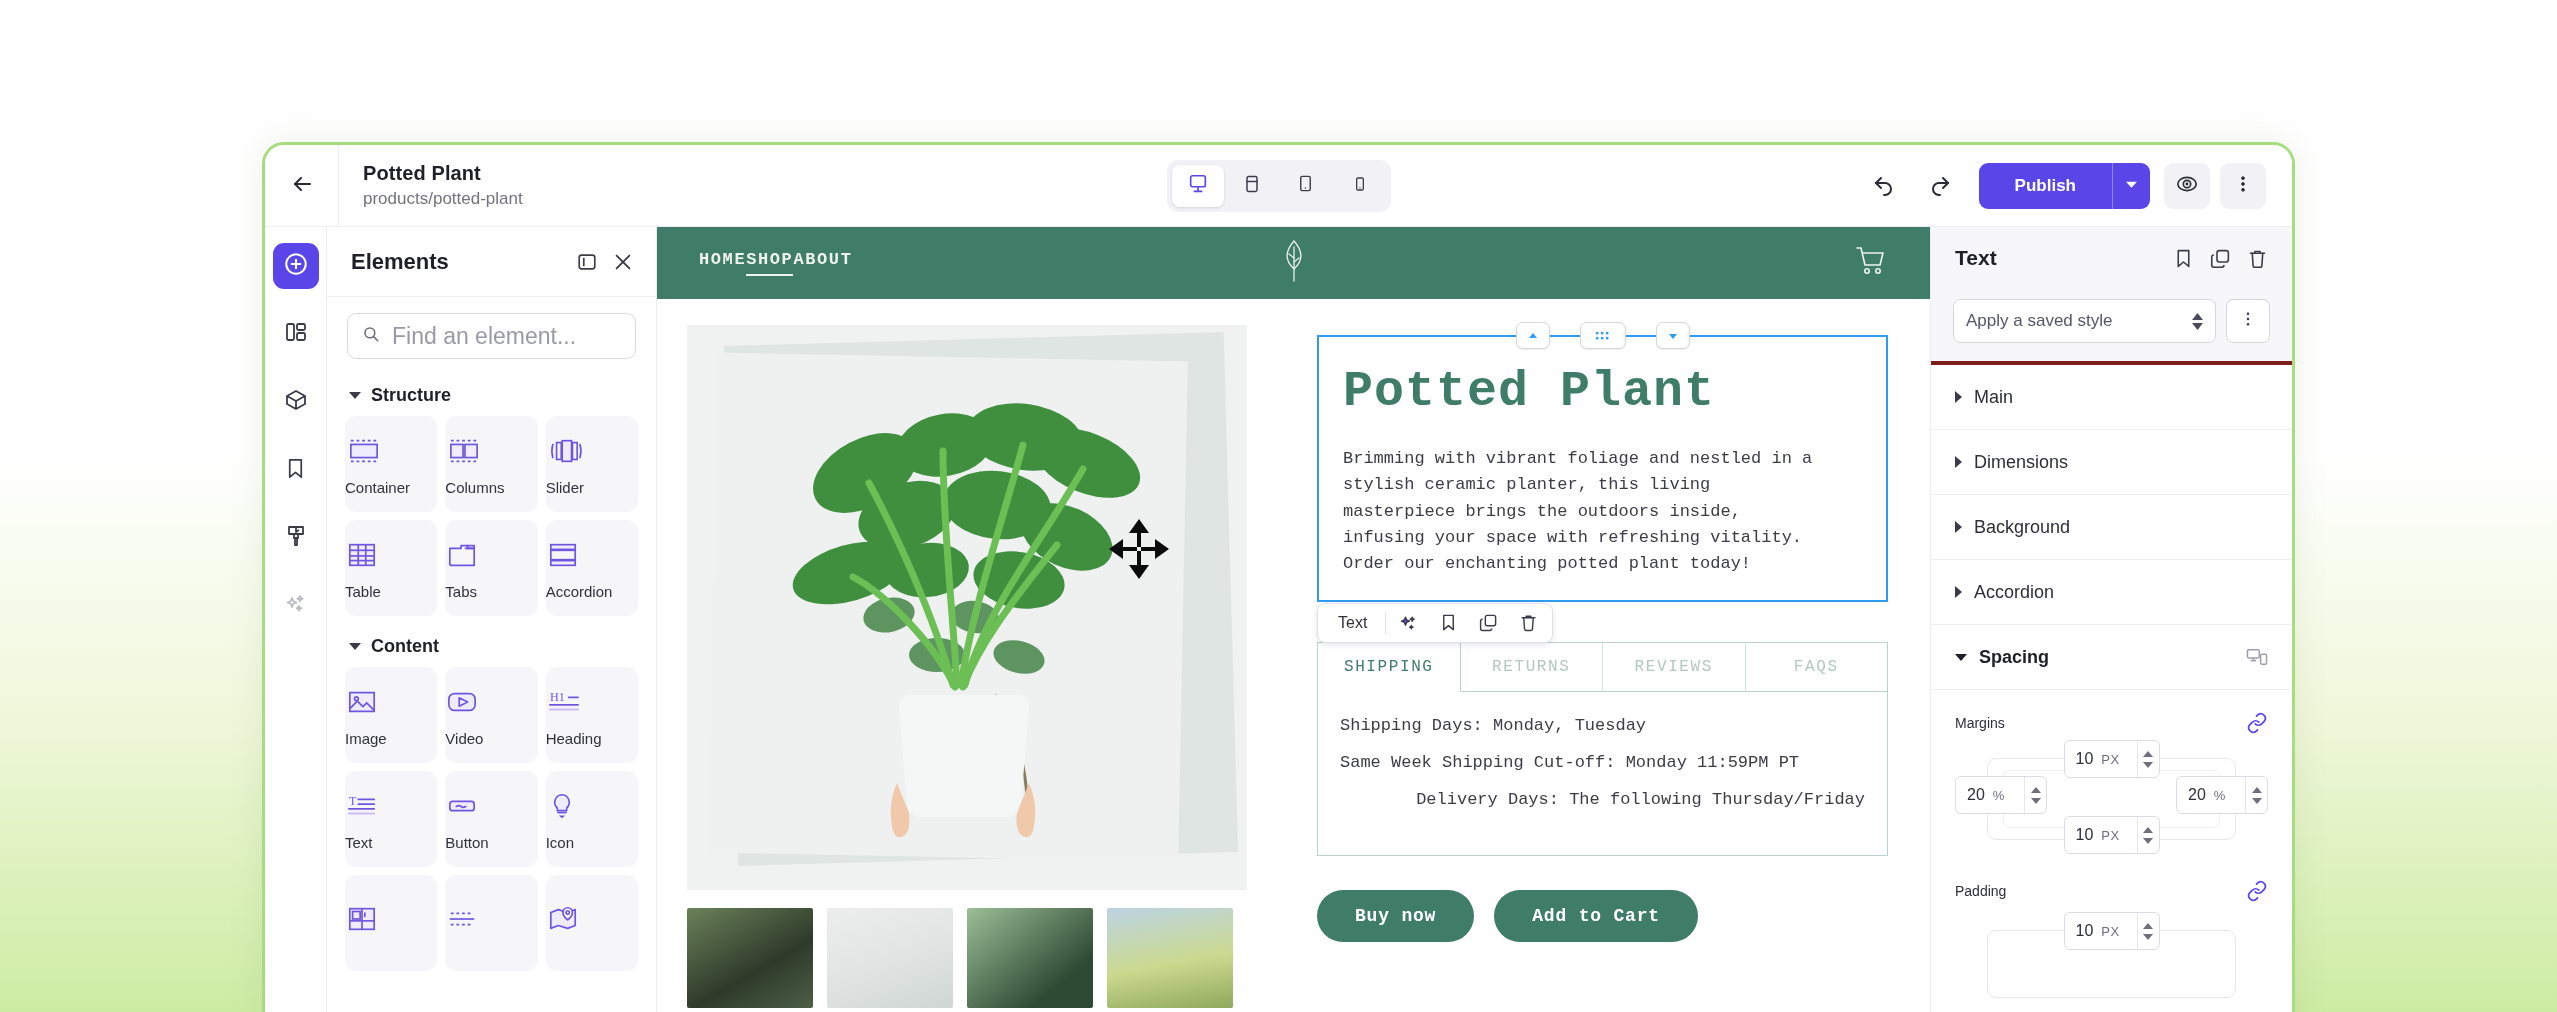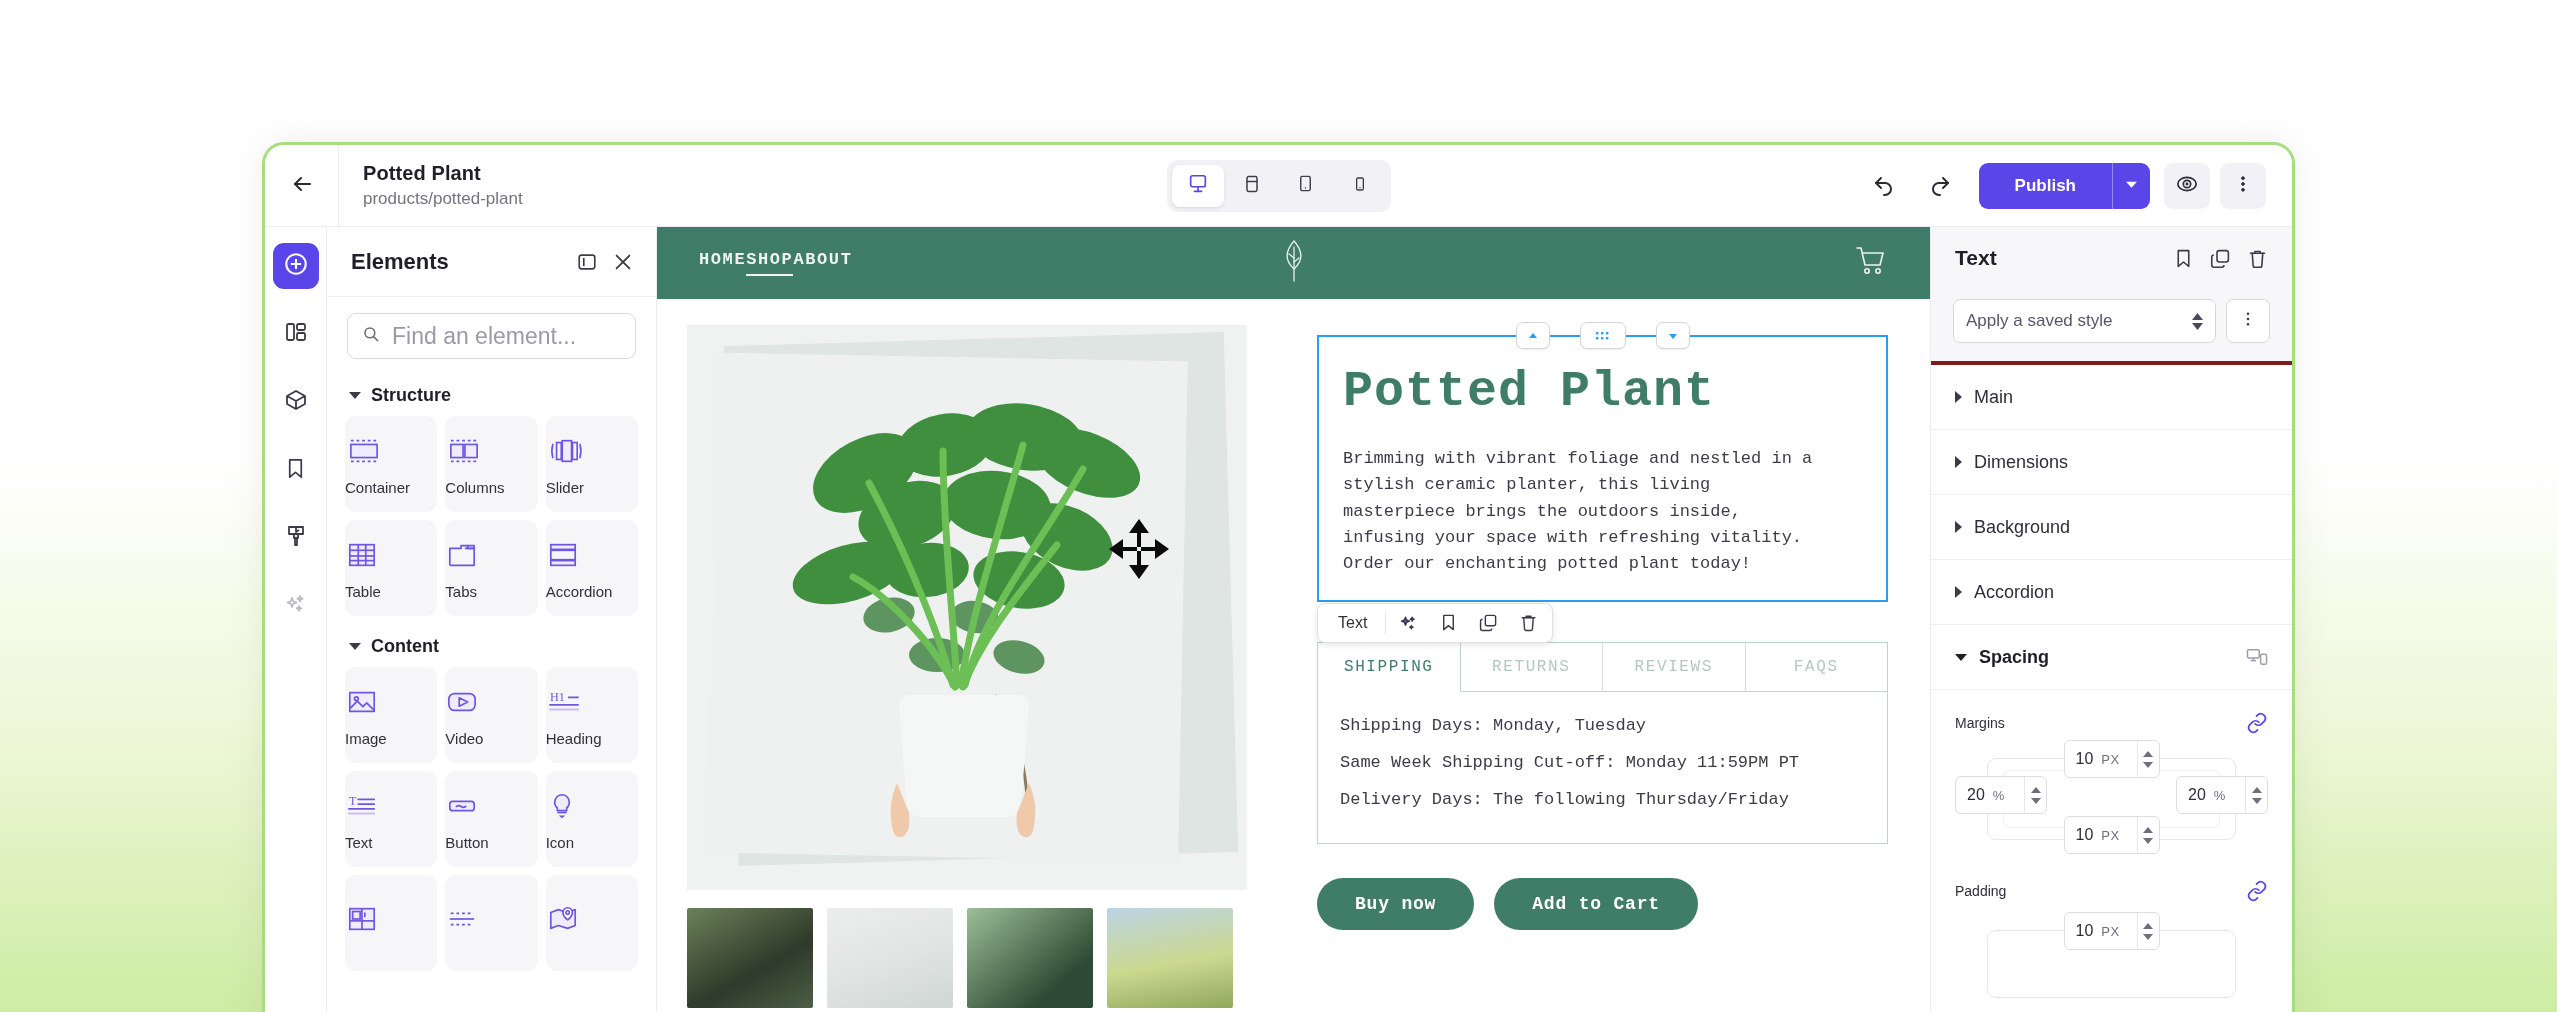--- a/index.html
+++ b/index.html
@@ -221,21 +221,21 @@
     letter-spacing: 1.6px; color: #b3c9c0; cursor: pointer;
     border-right: 1px solid #d4e3dc; border-bottom: 1px solid #bcd4ca;
   }
   .tab:last-child { border-right: 0; }
   .tab.active { color: #3f7d68; border-bottom: 1px solid transparent; border-right:1px solid #bcd4ca; }
   #tabs-body { padding: 24px 22px 28px 22px; }
   .tab-line {
     font-family: "Liberation Mono", monospace; font-size: 17px;
     color: #3c3c46; margin-bottom: 18px;
   }
-  .tab-line:last-child { margin-bottom: 6px; }
+  .tab-line:last-child { margin-bottom: 18px; text-align: right; }
 
   #cta-row { display: flex; gap: 20px; margin-top: 34px; }
   .cta {
     background: #3f7d68; color: #fff; border-radius: 30px;
     padding: 16px 38px; font-family: "Liberation Mono", monospace;
     font-size: 18px; font-weight: 700; cursor: pointer; letter-spacing: .8px;
   }
 
   
   #props {

